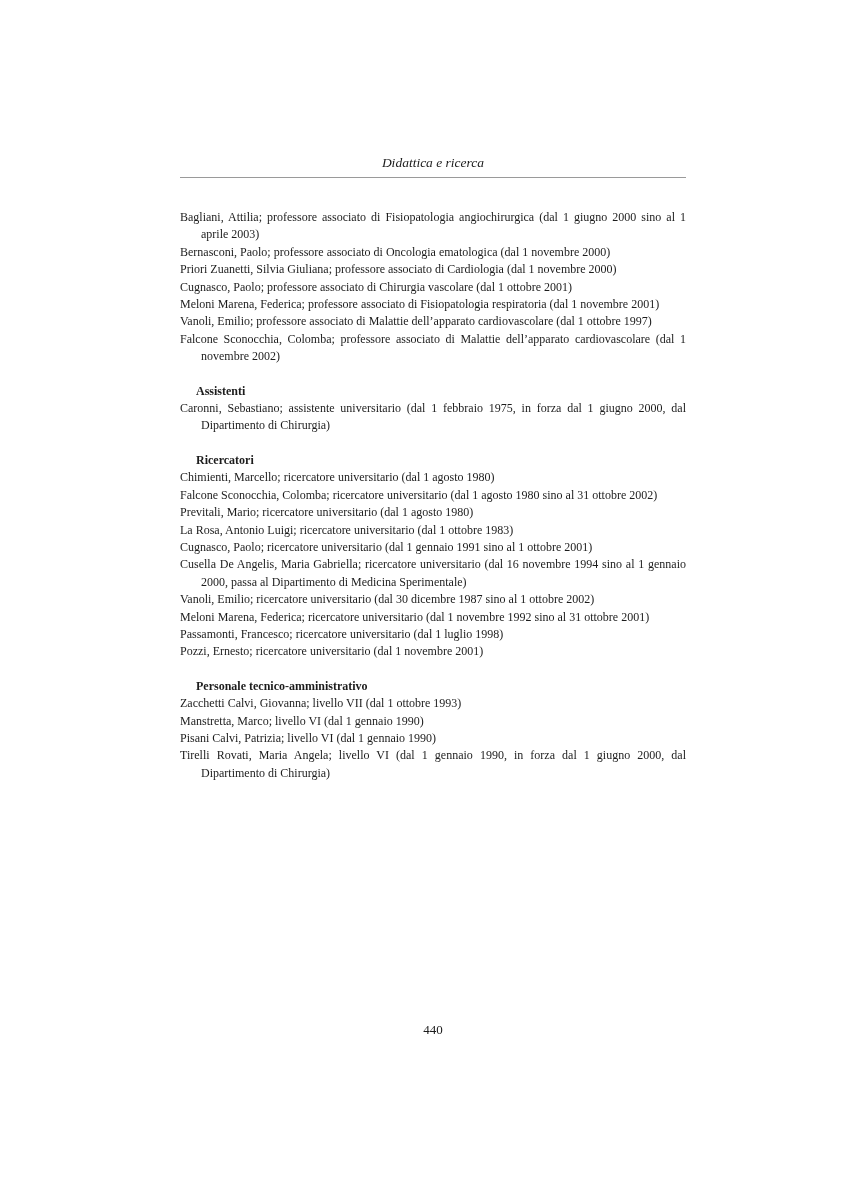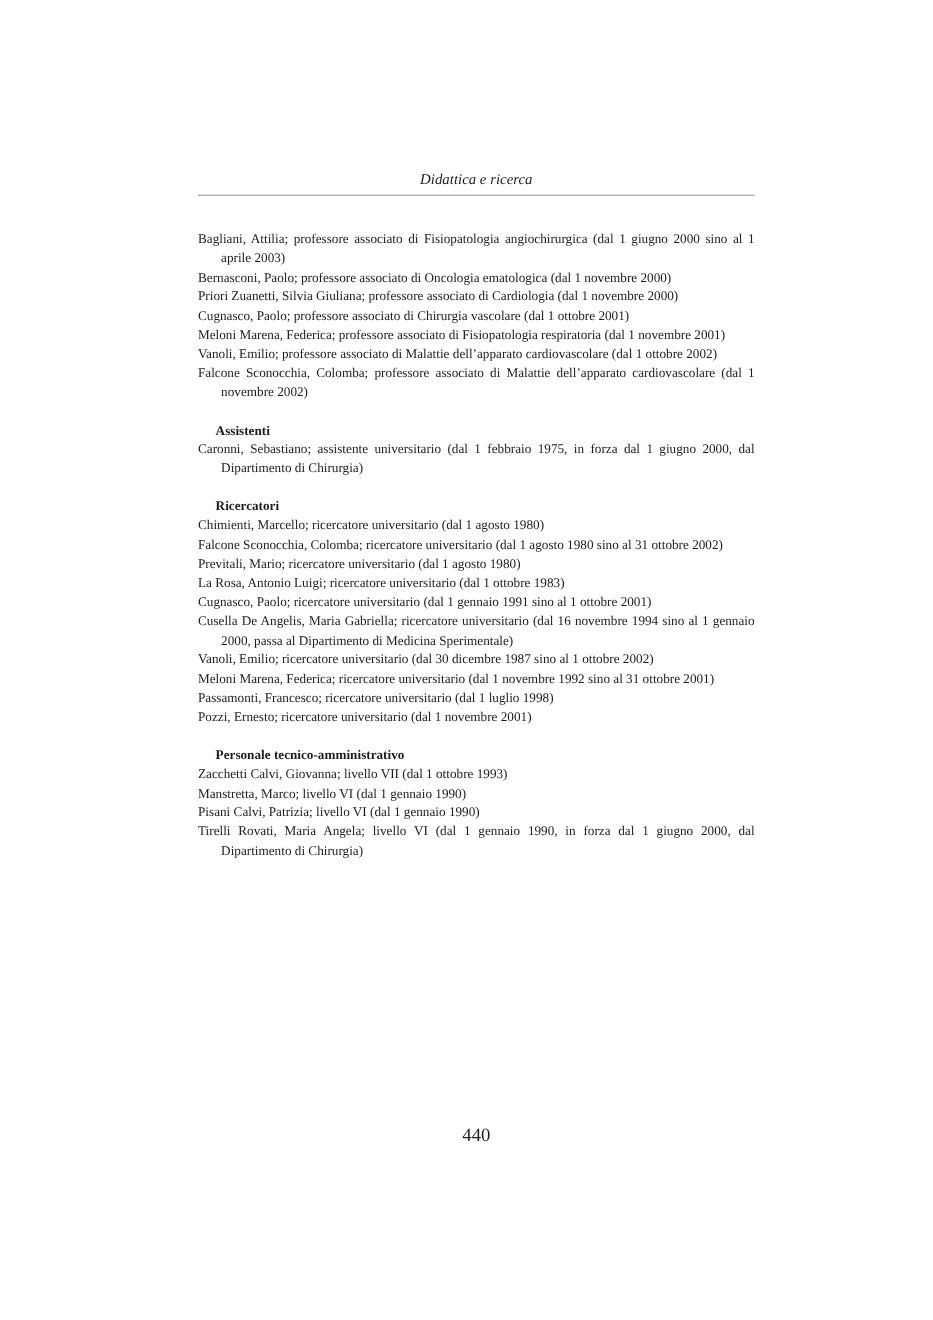--- a/index.html
+++ b/index.html
@@ -45,38 +45,38 @@
   .section-heading {
     margin: 17px 0 0 16px;
     font-weight: bold;
   }
   .page-number {
     position: absolute;
     left: 180px;
     width: 506px;
     top: 1022px;
     text-align: center;
-    font-size: 17px;
+    font-size: 13px;
   }
 </style>
 </head>
 <body>
 
 <div class="page">
   <div class="text-block">
     <div class="running-header">
       <span>Didattica e ricerca</span>
     </div>
     <div class="content" id="content">
         <p class="entry">Bagliani, Attilia; professore associato di Fisiopatologia angiochirurgica (dal 1 giugno 2000 sino al 1 aprile 2003)</p>
         <p class="entry">Bernasconi, Paolo; professore associato di Oncologia ematologica (dal 1 novembre 2000)</p>
         <p class="entry">Priori Zuanetti, Silvia Giuliana; professore associato di Cardiologia (dal 1 novembre 2000)</p>
         <p class="entry">Cugnasco, Paolo; professore associato di Chirurgia vascolare (dal 1 ottobre 2001)</p>
         <p class="entry">Meloni Marena, Federica; professore associato di Fisiopatologia respiratoria (dal 1 novembre 2001)</p>
-        <p class="entry">Vanoli, Emilio; professore associato di Malattie dell’apparato cardiovascolare (dal 1 ottobre 2002)</p>
+        <p class="entry">Vanoli, Emilio; professore associato di Malattie dell’apparato cardiovascolare (dal 1 ottobre 1997)</p>
         <p class="entry">Falcone Sconocchia, Colomba; professore associato di Malattie dell’apparato cardiovascolare (dal 1 novembre 2002)</p>
         <p class="section-heading">Assistenti</p>
         <p class="entry">Caronni, Sebastiano; assistente universitario (dal 1 febbraio 1975, in forza dal 1 giugno 2000, dal Dipartimento di Chirurgia)</p>
         <p class="section-heading">Ricercatori</p>
         <p class="entry">Chimienti, Marcello; ricercatore universitario (dal 1 agosto 1980)</p>
         <p class="entry">Falcone Sconocchia, Colomba; ricercatore universitario (dal 1 agosto 1980 sino al 31 ottobre 2002)</p>
         <p class="entry">Previtali, Mario; ricercatore universitario (dal 1 agosto 1980)</p>
         <p class="entry">La Rosa, Antonio Luigi; ricercatore universitario (dal 1 ottobre 1983)</p>
         <p class="entry">Cugnasco, Paolo; ricercatore universitario (dal 1 gennaio 1991 sino al 1 ottobre 2001)</p>
         <p class="entry">Cusella De Angelis, Maria Gabriella; ricercatore universitario (dal 16 novembre 1994 sino al 1 gennaio 2000, passa al Dipartimento di Medicina Sperimentale)</p>

